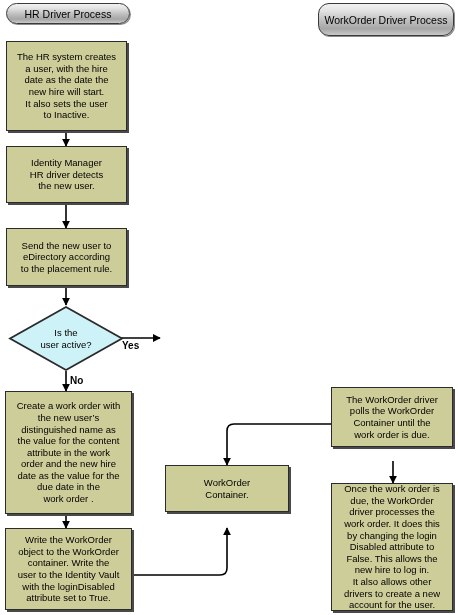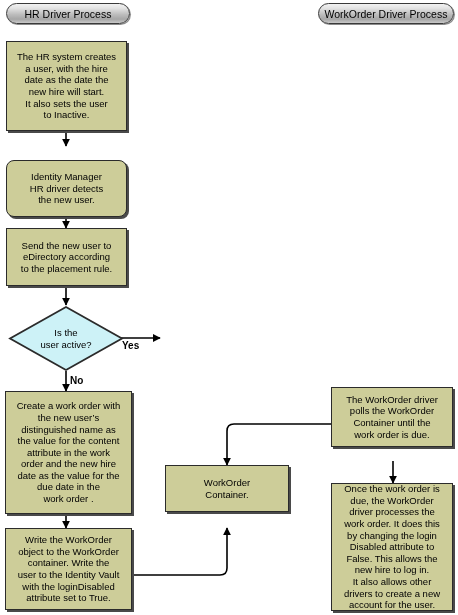--- a/index.html
+++ b/index.html
@@ -126,34 +126,34 @@
       <path d="M 331 424 L 234 424 Q 227 424 227 431 L 227 465" marker-end="url(#arrow)"></path>
       
       <path d="M 393 461 L 393 483" marker-end="url(#arrow)"></path>
     </g>
   </svg>
 
   <div class="lane-pill" style="left:6px; top:3px; width:124px; height:21px;align-items:center;">
     <span>HR Driver Process</span>
   </div>
 
-  <div class="lane-pill" style="left:318px; top:3px; width:136px; height:21px;">
+  <div class="lane-pill" style="left:318px; top:3px; width:136px; height:33px;">
     <span>WorkOrder Driver Process</span>
   </div>
 
   <div class="node" style="left:6px; top:41px; width:121px; height:90px;">
     <span class="txt">The HR system creates
 a user, with the hire
 date as the date the
 new hire  will start.
 It also sets the user
 to Inactive.</span>
   </div>
 
-  <div class="node" style="left:6px; top:160px; width:121px; height:57px;border-radius:8px;">
+  <div class="node" style="left:6px; top:146px; width:121px; height:57px;">
     <span class="txt">Identity Manager
 HR driver detects
 the new user.</span>
   </div>
 
   <div class="node" style="left:6px; top:228px; width:121px; height:58px;">
     <span class="txt">Send the new user to
 eDirectory according
 to the placement rule.</span>
   </div>

